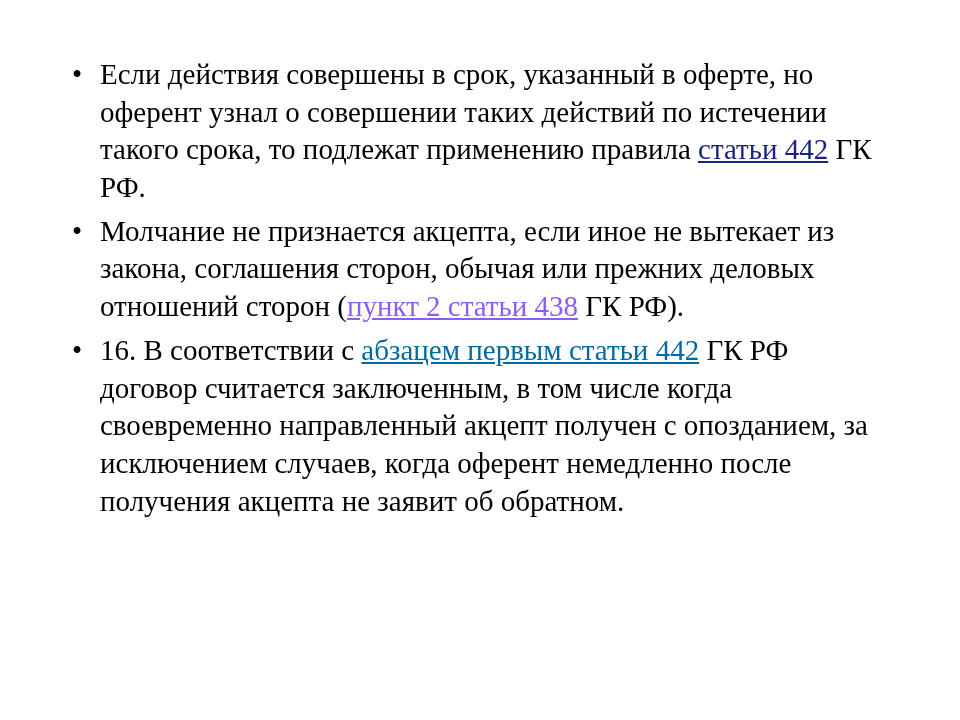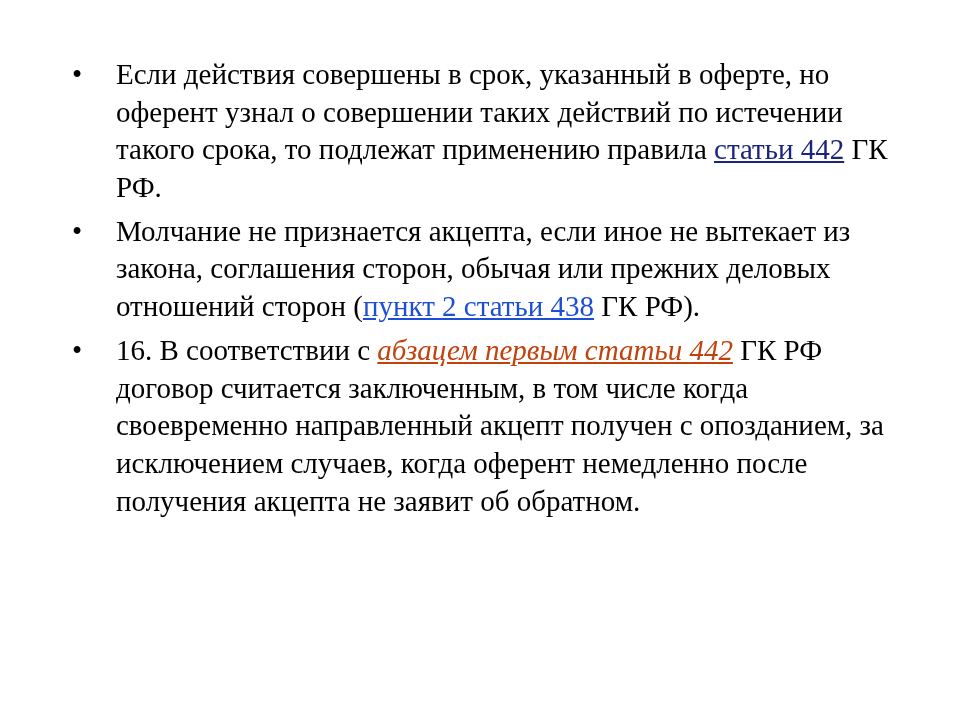--- a/index.html
+++ b/index.html
@@ -37,39 +37,38 @@
   .bullet-marker {
     position: absolute;
     left: 12px;
     top: 0;
     font-size: 29px;
     line-height: 1.30;
     color: #000000;
   }
   .bullet-text {
     display: block;
-    margin-left: 16px;
   }
   a.doc-link,
   .doc-link {
     color: #1a237e;
     text-decoration: underline;
   }
 </style>
 </head>
 <body>
 
 <div class="slide">
   <ul class="bullet-list" id="bullet-list">
       <li class="bullet-item">
         <span class="bullet-marker">•</span>
         <span class="bullet-text"><span>Если действия совершены в срок, указанный в оферте, но оферент узнал о совершении таких действий по истечении такого срока, то подлежат применению правила </span><a class="doc-link" href="#" style="color: rgb(26, 35, 126);">статьи 442</a><span> ГК РФ.</span></span>
       </li>
       <li class="bullet-item">
         <span class="bullet-marker">•</span>
-        <span class="bullet-text"><span>Молчание не признается акцепта, если иное не вытекает из закона, соглашения сторон, обычая или прежних деловых отношений сторон (</span><a class="doc-link" href="#" style="color: #1d4ed8; text-decoration: underline;">пункт 2 статьи 438</a><span> ГК РФ).</span></span>
+        <span class="bullet-text"><span>Молчание не признается акцепта, если иное не вытекает из закона, соглашения сторон, обычая или прежних деловых отношений сторон (</span><a class="doc-link" href="#" style="color: #8b5cf6; text-decoration: underline;">пункт 2 статьи 438</a><span> ГК РФ).</span></span>
       </li>
       <li class="bullet-item">
         <span class="bullet-marker">•</span>
-        <span class="bullet-text"><span>16. В соответствии с </span><a class="doc-link" href="#" style="color: #c2410c; font-style: italic;">абзацем первым статьи 442</a><span> ГК РФ договор считается заключенным, в том числе когда своевременно направленный акцепт получен с опозданием, за исключением случаев, когда оферент немедленно после получения акцепта не заявит об обратном.</span></span>
+        <span class="bullet-text"><span>16. В соответствии с </span><a class="doc-link" href="#" style="color: #0369a1;">абзацем первым статьи 442</a><span> ГК РФ договор считается заключенным, в том числе когда своевременно направленный акцепт получен с опозданием, за исключением случаев, когда оферент немедленно после получения акцепта не заявит об обратном.</span></span>
       </li>
     </ul>
 </div>
 
 </body></html>

